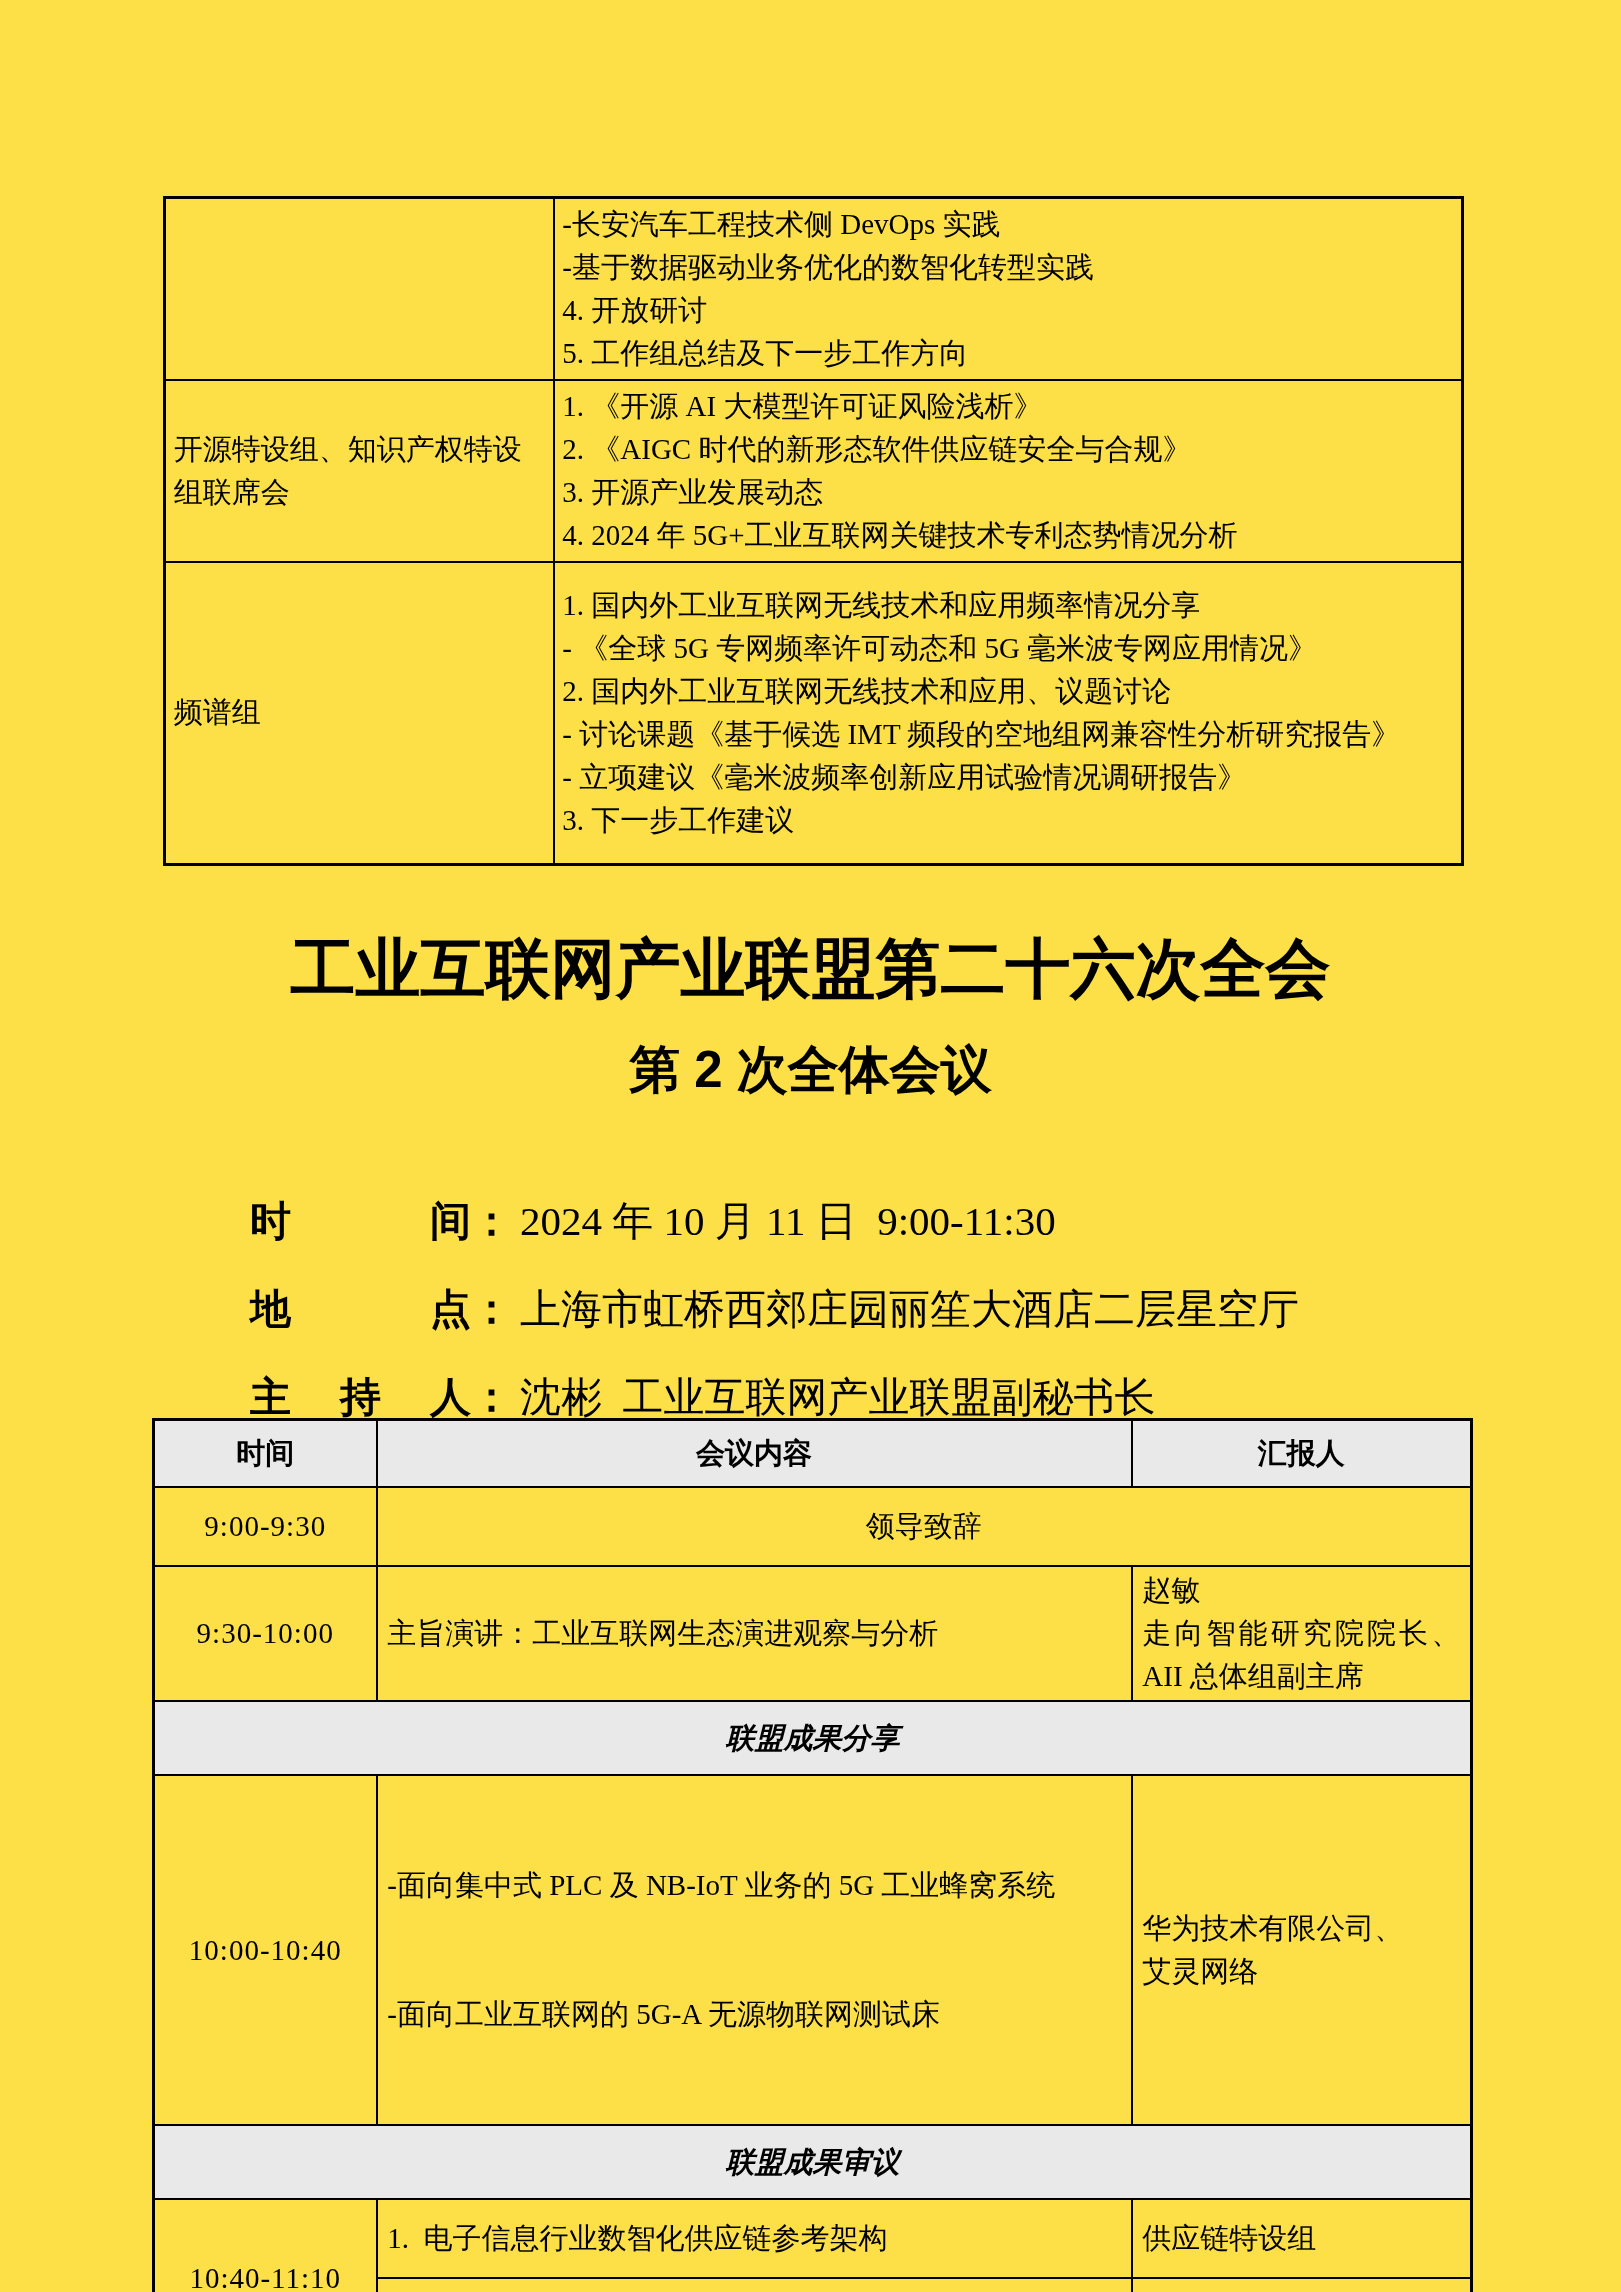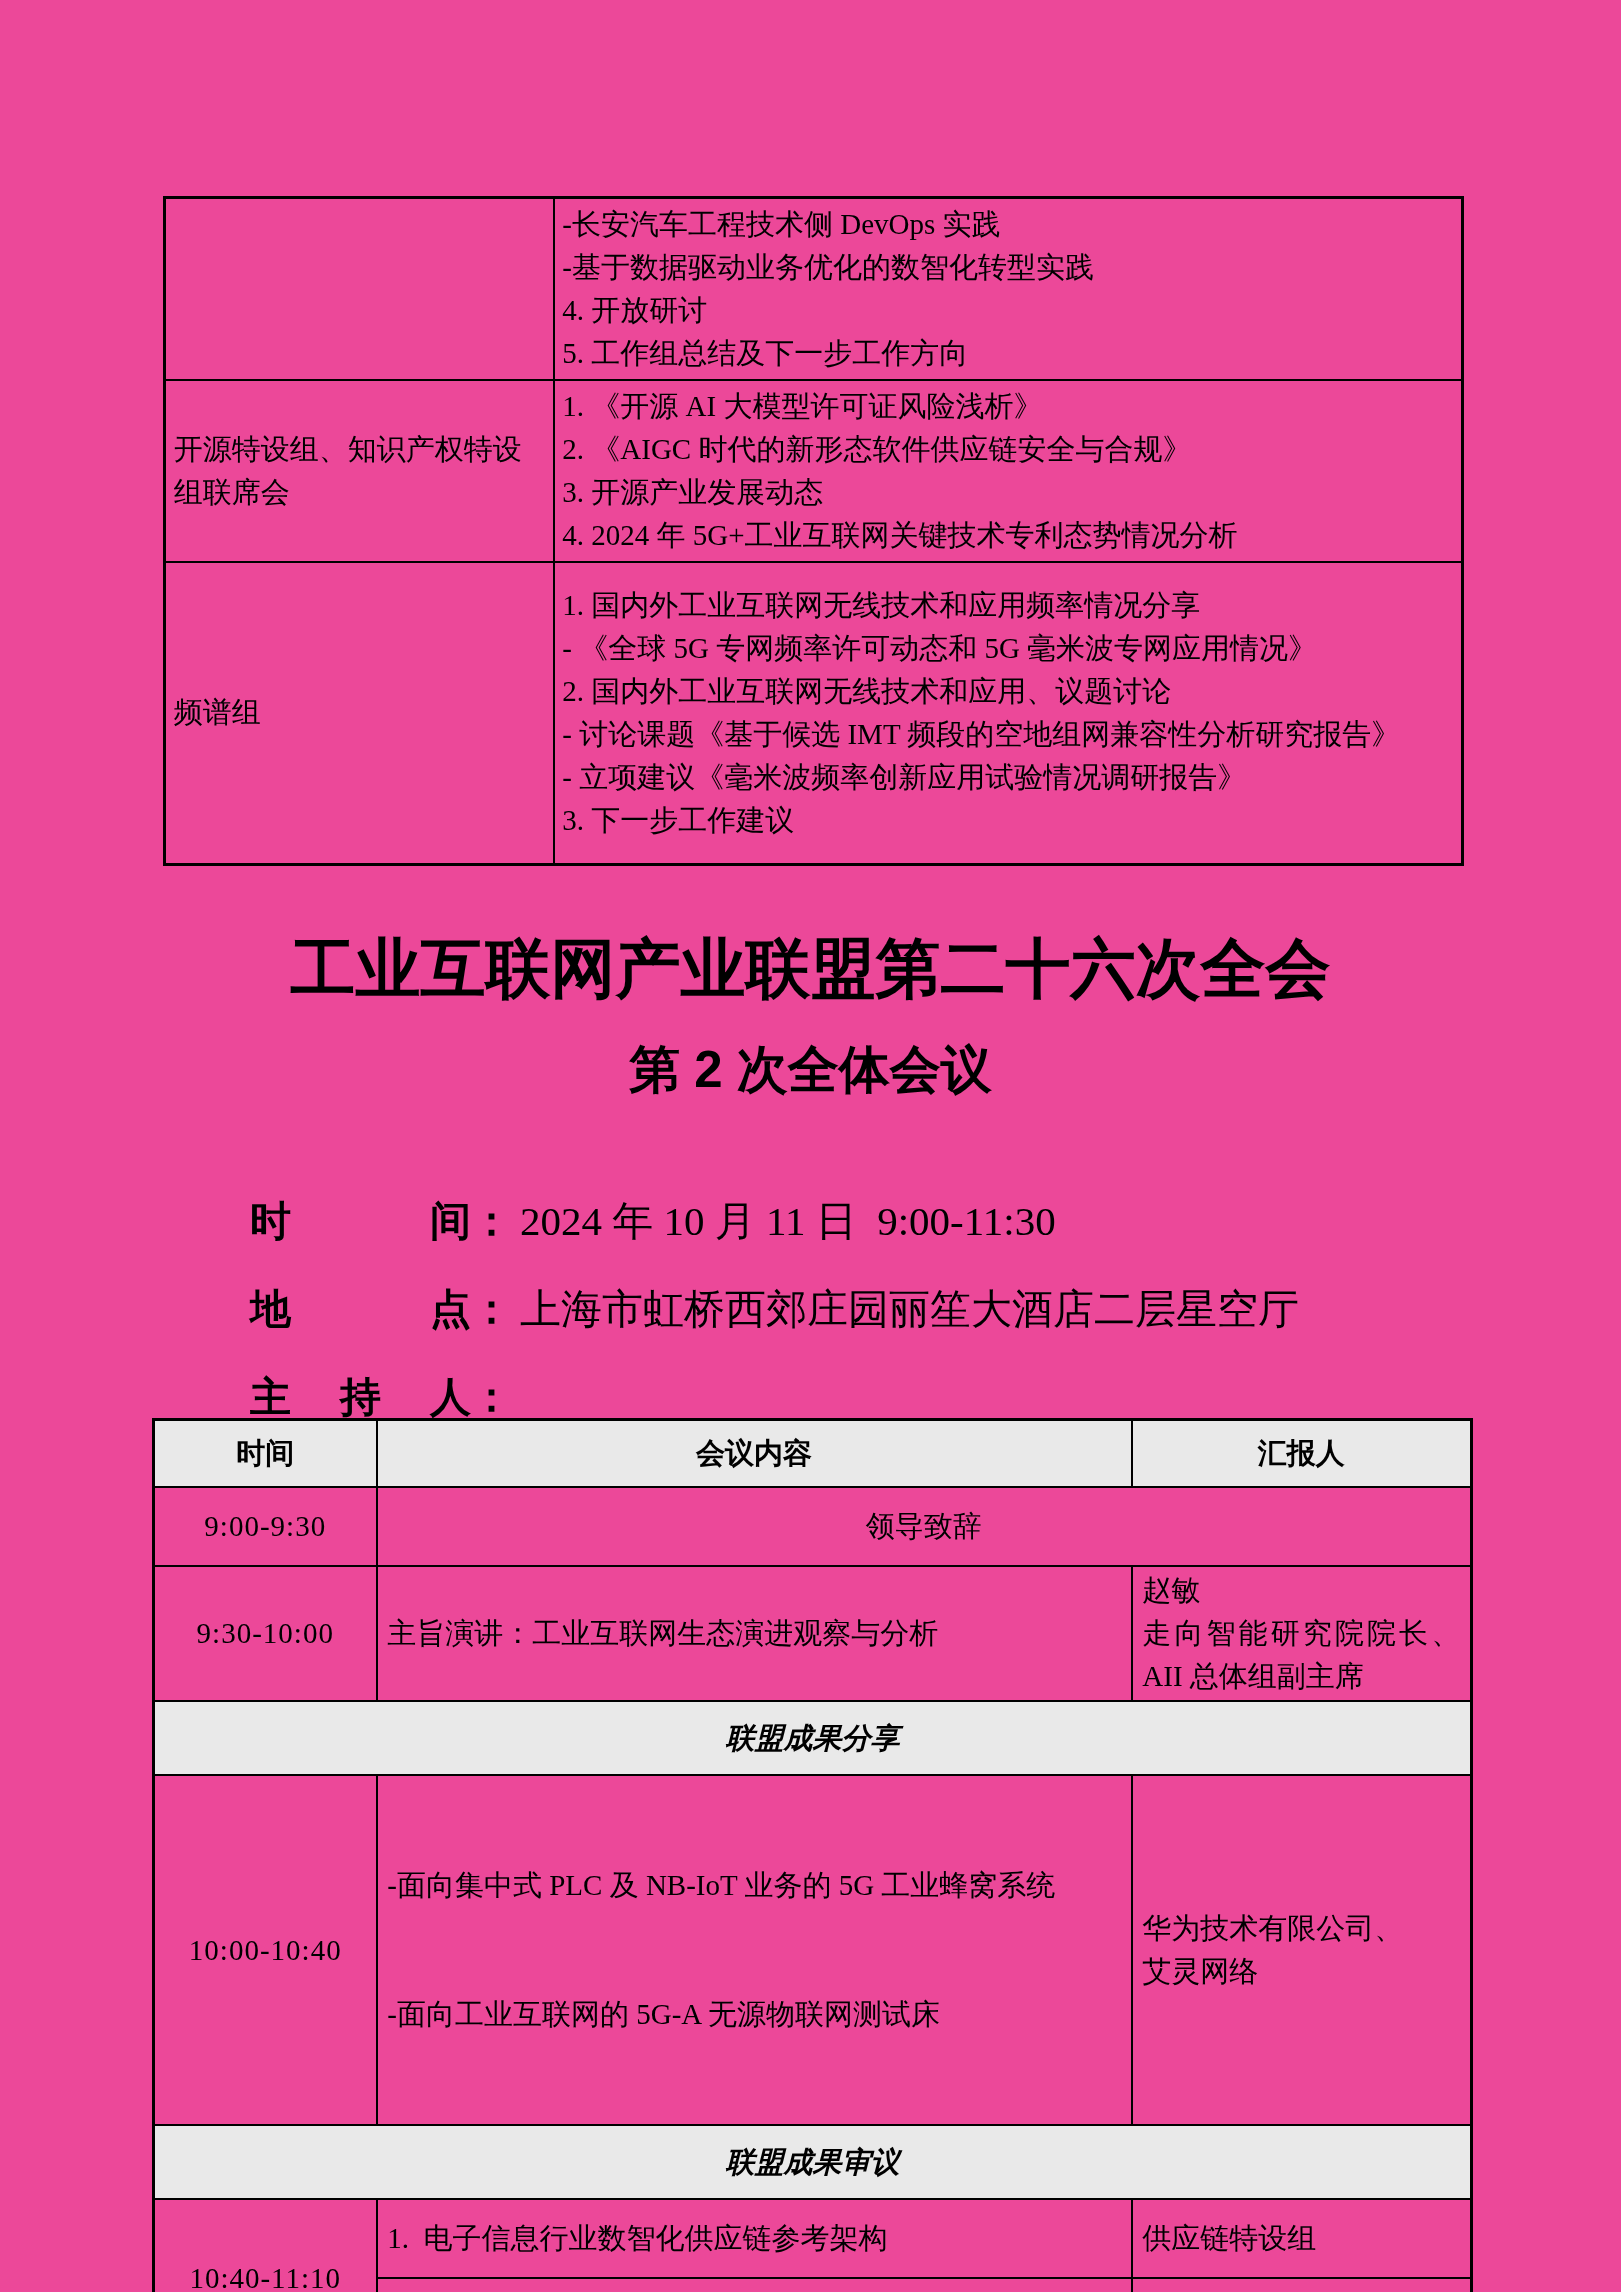--- a/index.html
+++ b/index.html
@@ -4,21 +4,21 @@
 <style>
   html, body {
     margin: 0;
     padding: 0;
     background: #ffffff;
   }
   .page {
     position: relative;
     width: 1621px;
     height: 2293px;
-    background: #ec4899;
+    background: #fde047;
     color: #000000;
     font-family: "Liberation Serif", "DejaVu Serif", serif;
     overflow: hidden;
   }
 
   
   .top-table {
     position: absolute;
     left: 163px;
     top: 196px;
@@ -192,20 +192,21 @@
       <span class="meta-value">2024 年 10 月 11 日  9:00-11:30</span>
     </div>
     <div class="meta-row">
       <span class="meta-label">地点</span>
         <span class="meta-colon">：</span>
       <span class="meta-value">上海市虹桥西郊庄园丽笙大酒店二层星空厅</span>
     </div>
     <div class="meta-row">
       <span class="meta-label">主持人</span>
         <span class="meta-colon">：</span>
+      <span class="meta-value">沈彬  工业互联网产业联盟副秘书长</span>
     </div>
   </div>
 
   <table class="schedule">
     <colgroup>
       <col style="width:223px">
       <col style="width:755px">
       <col style="width:340px">
     </colgroup>
     <tbody>

